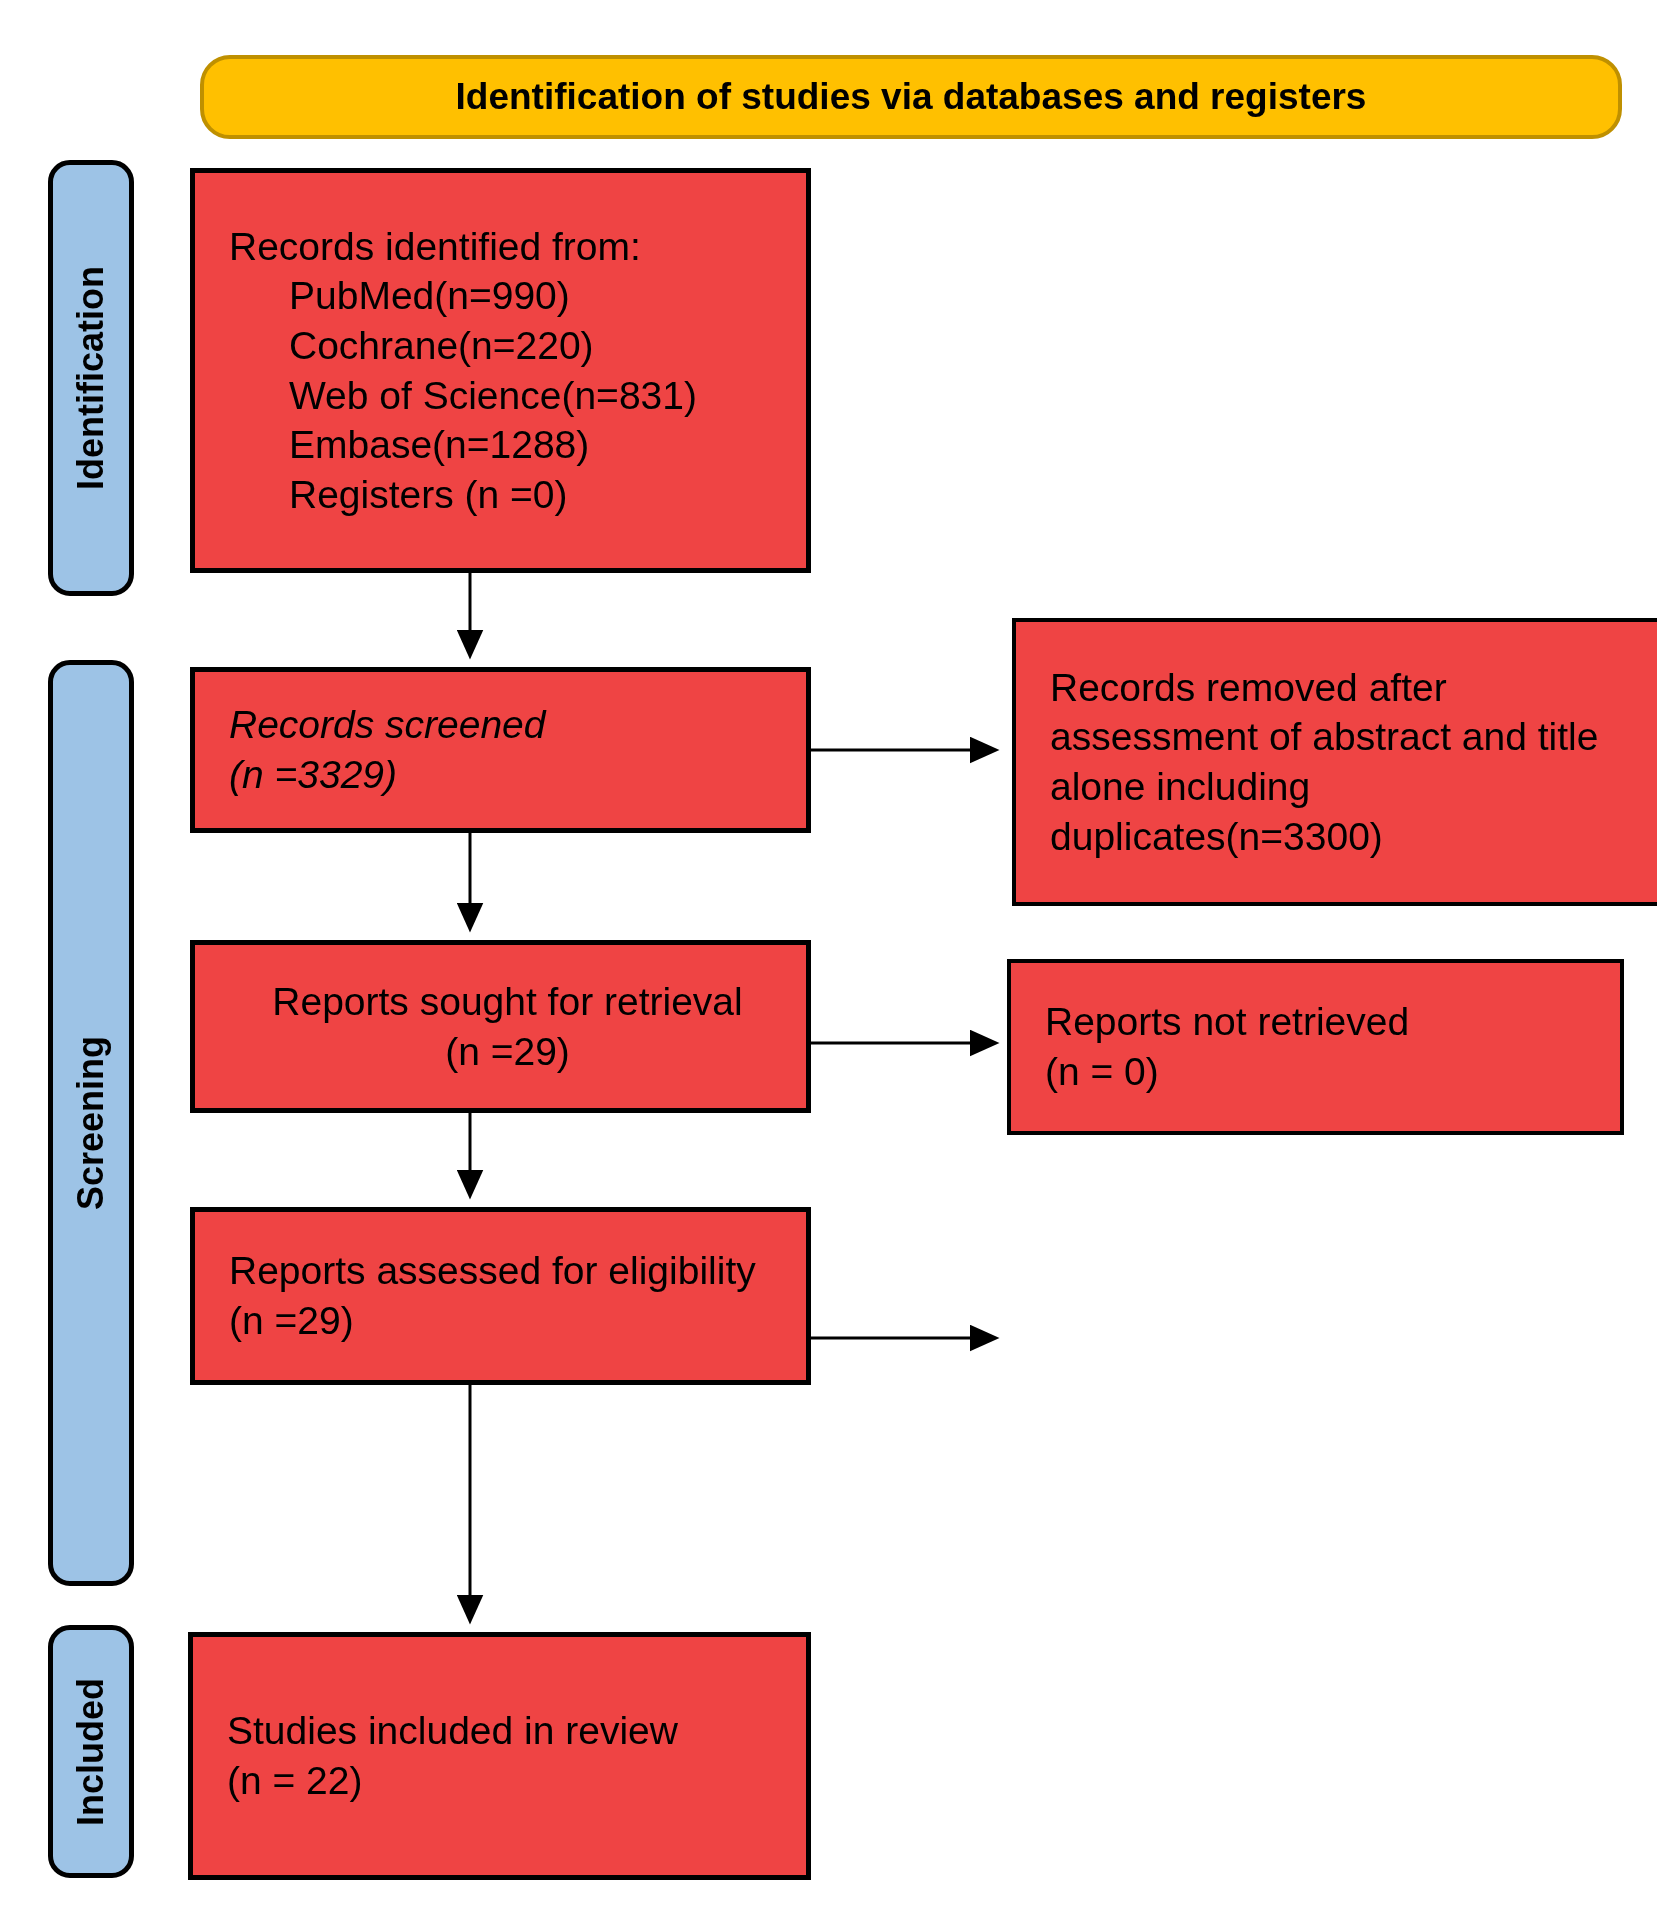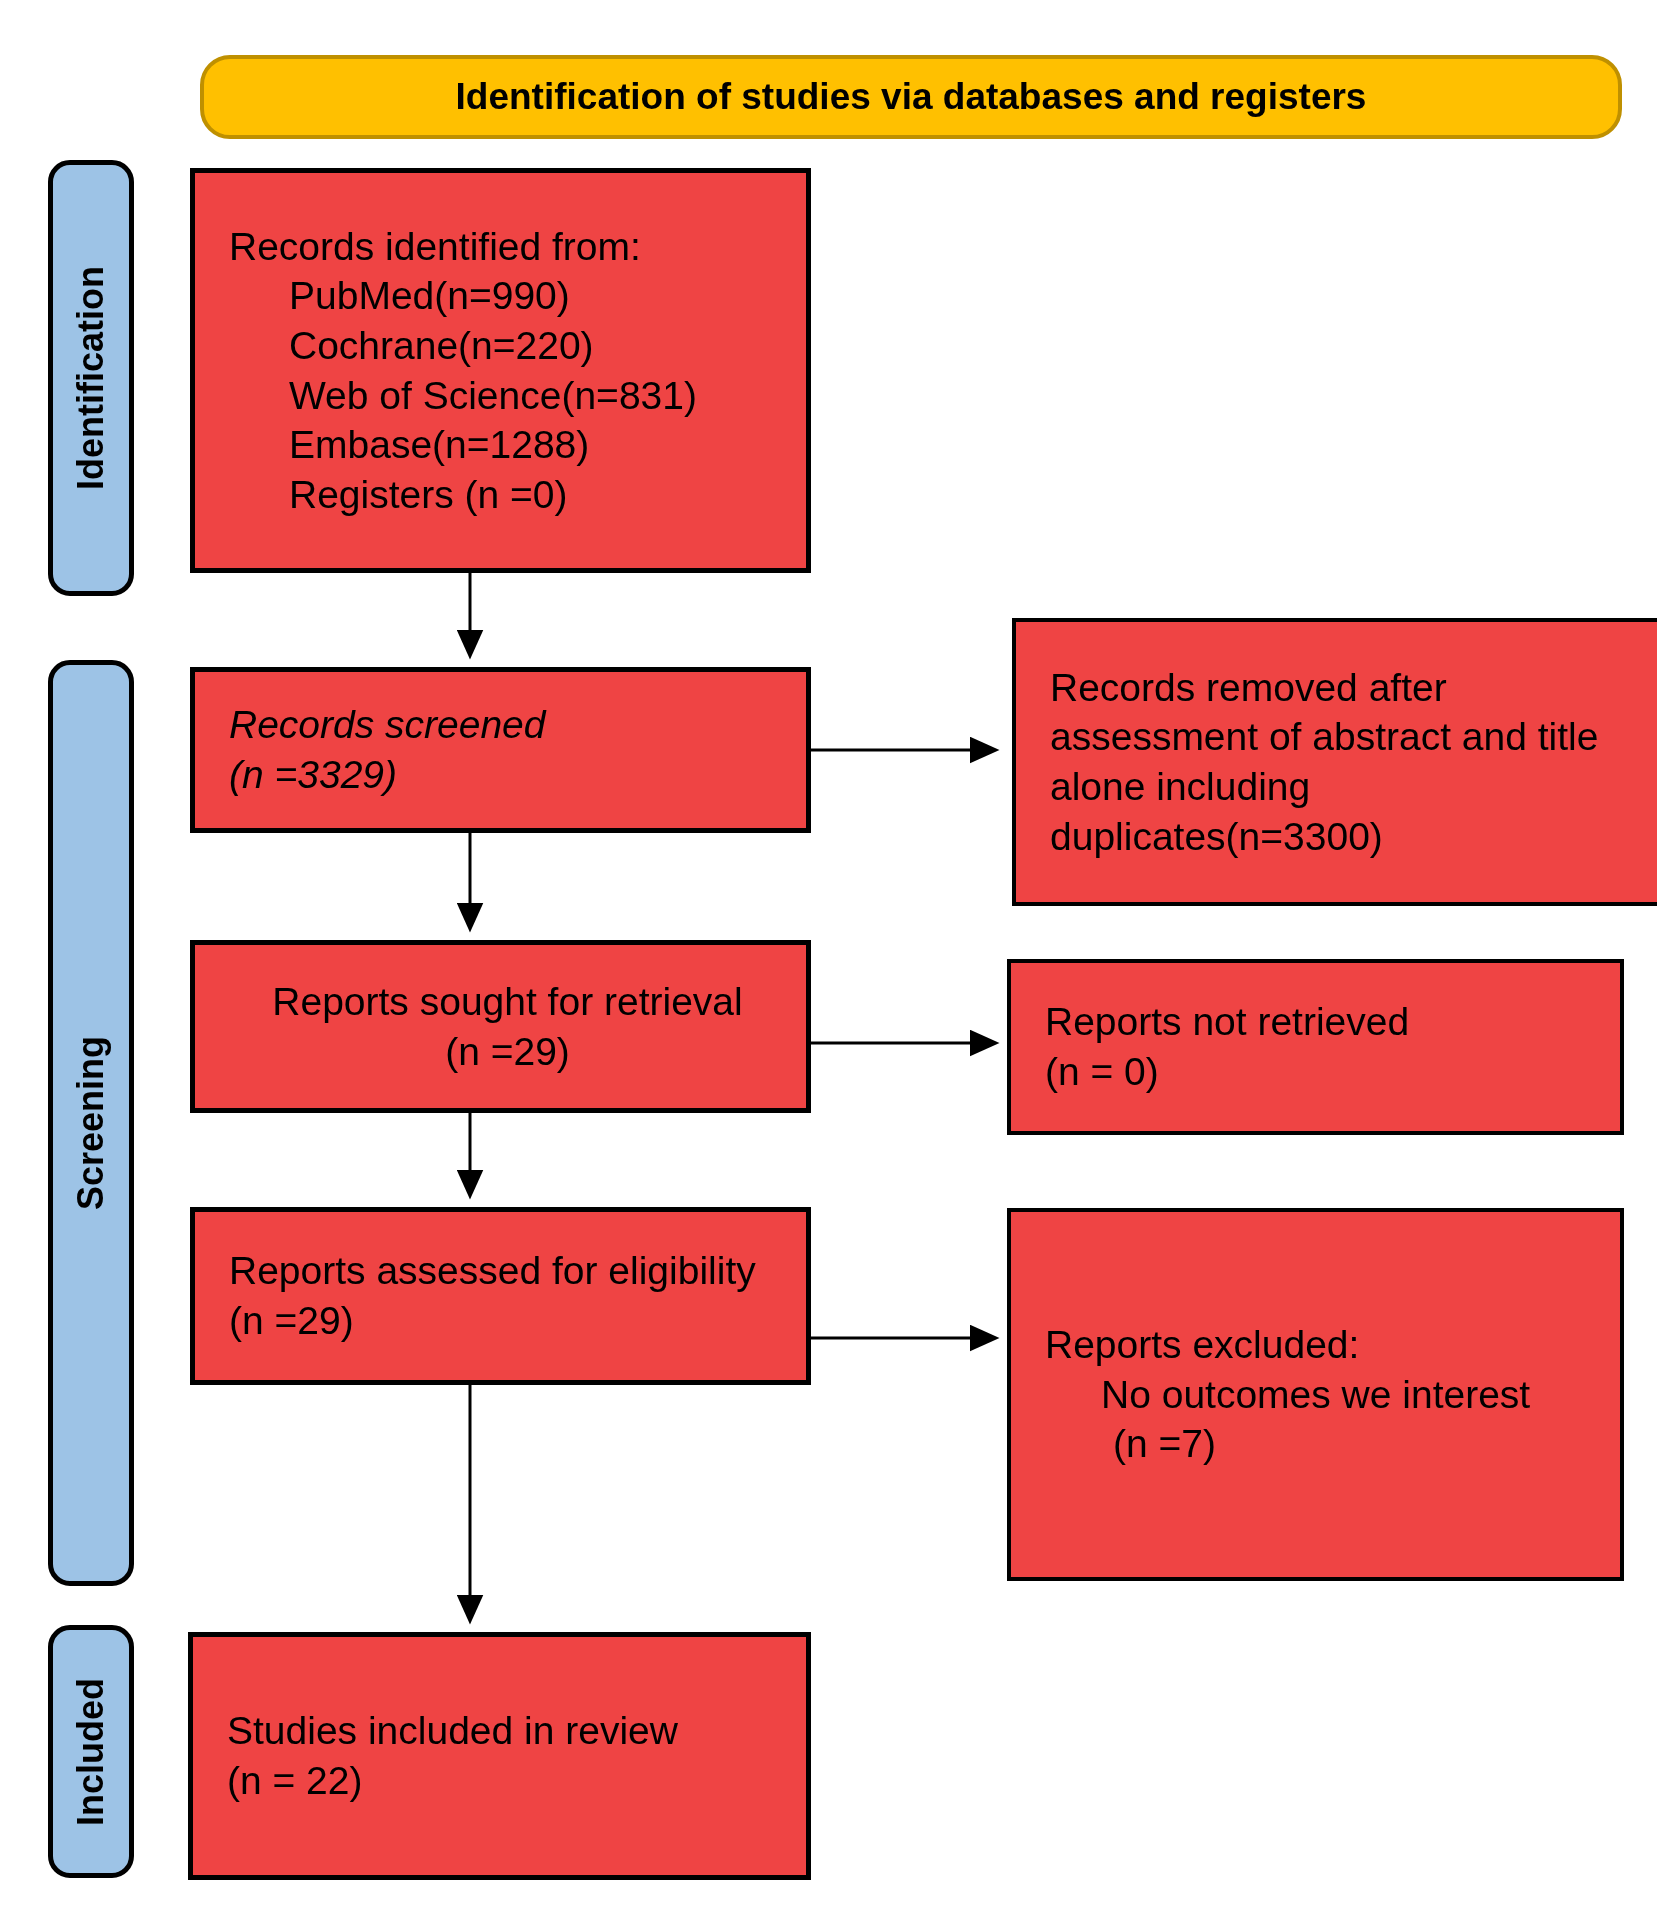--- a/index.html
+++ b/index.html
@@ -130,25 +130,20 @@
     <div>assessment of abstract and title</div>
     <div>alone including</div>
     <div>duplicates(n=3300)</div>
   </div>
 
   <div class="box notretrieved">
     <div>Reports not retrieved</div>
     <div>(n = 0)</div>
   </div>
 
-  <div class="box excluded">
-    <div>Reports excluded:</div>
-    <div class="indent2">No outcomes we interest</div>
-    <div class="indent3">(n =7)</div>
-  </div>
 
   <svg id="arrows" viewBox="0 0 1657 1909" xmlns="http://www.w3.org/2000/svg">
     <defs>
       <marker id="ah" markerWidth="10" markerHeight="9" refX="8.5" refY="4.5" orient="auto" markerUnits="strokeWidth">
         <path d="M0,0 L10,4.5 L0,9 Z" fill="#000000"></path>
       </marker>
     </defs>
     <line x1="470" y1="573" x2="470" y2="655" marker-end="url(#ah)"></line>
     <line x1="470" y1="833" x2="470" y2="928" marker-end="url(#ah)"></line>
     <line x1="470" y1="1113" x2="470" y2="1195" marker-end="url(#ah)"></line>

